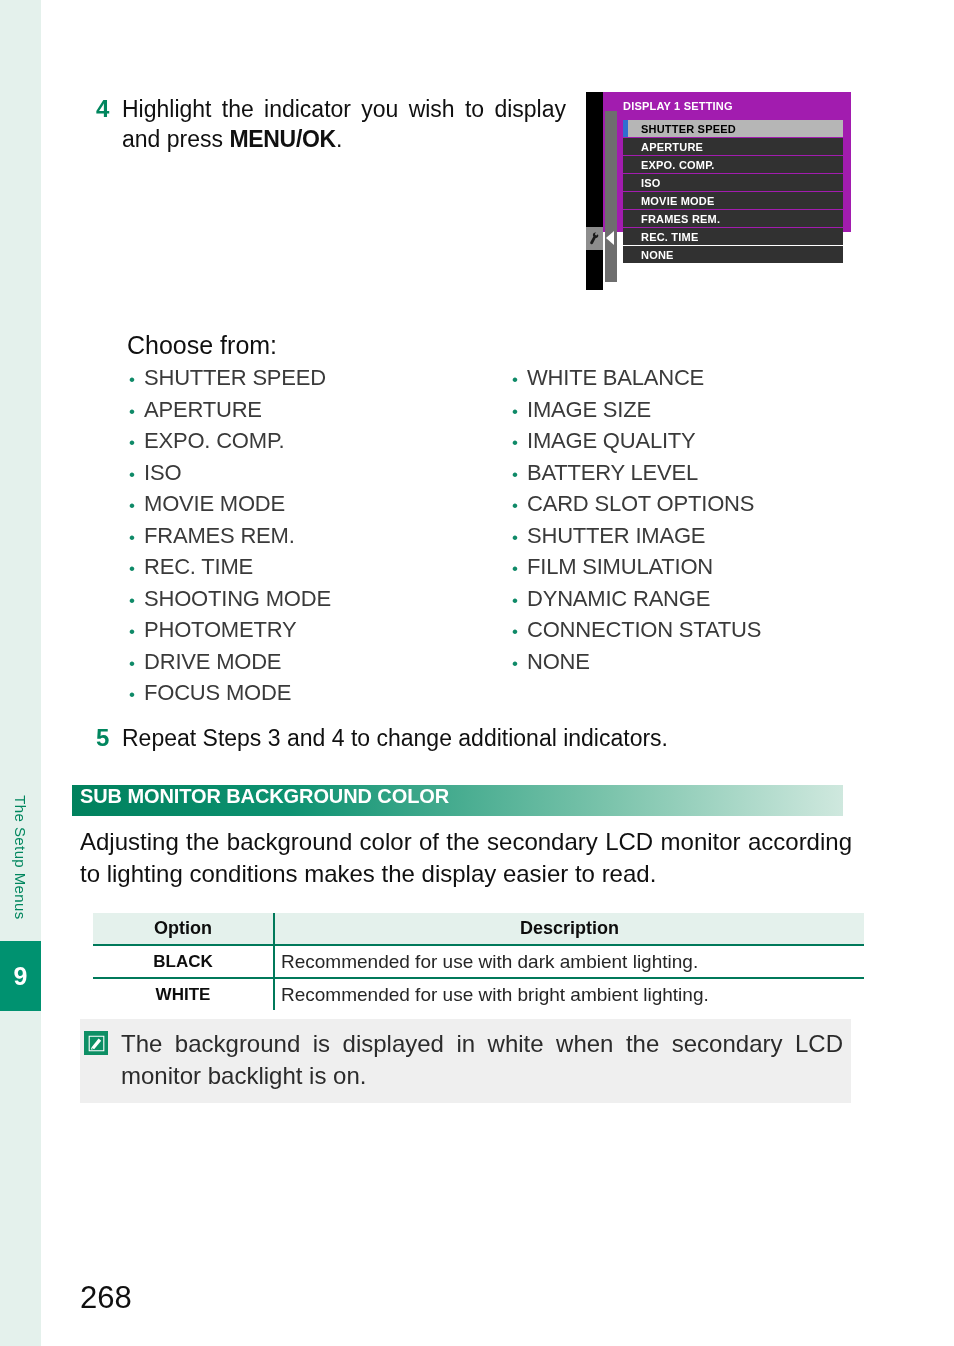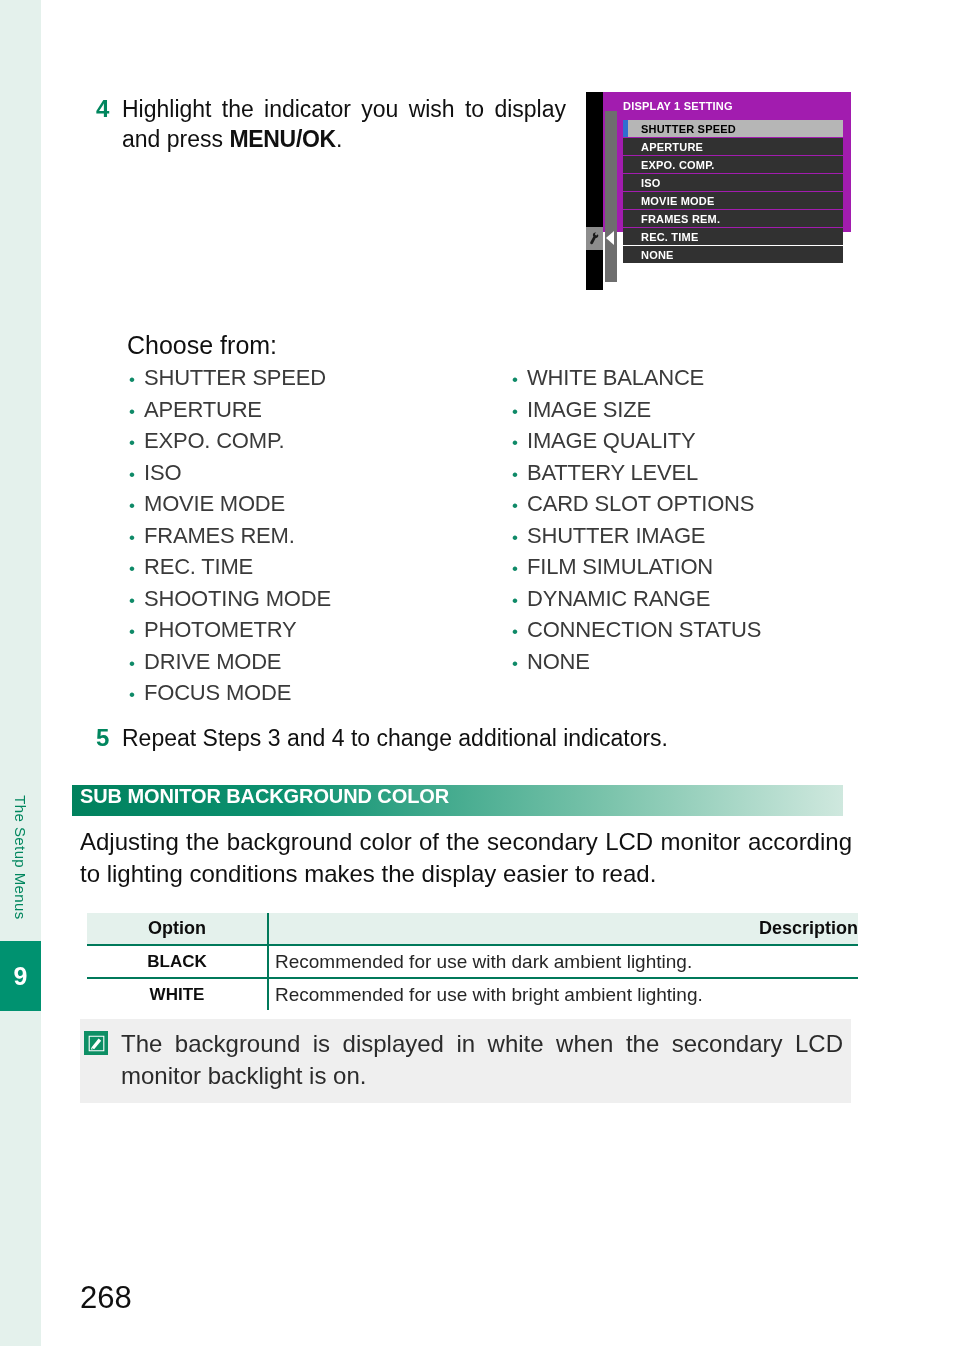--- a/index.html
+++ b/index.html
@@ -243,42 +243,42 @@
     line-height: 1.33;
     color: #101010;
     text-align: justify;
     text-align-last: left;
     font-family: "Liberation Sans", sans-serif;
   }
 
   
   #option-table {
     position: absolute;
-    left: 87px;
+    left: 93px;
     top: 913px;
     width: 771px;
     border-collapse: collapse;
     font-family: "Liberation Sans", sans-serif;
   }
   #option-table th, #option-table td {
     padding: 0;
     height: 31px;
     vertical-align: middle;
   }
   #option-table thead tr {
     background: #e4f1ec;
   }
   #option-table thead th {
     font-size: 18px;
     font-weight: bold;
     color: #0d0d0d;
     border-bottom: 2px solid #00795a;
   }
   #option-table thead th.col-option { width: 180px; text-align: center; }
-  #option-table thead th.col-desc { text-align: right; border-left: 2px solid #00795a; }
+  #option-table thead th.col-desc { text-align: center; border-left: 2px solid #00795a; }
   #option-table tbody td {
     font-size: 19px;
     color: #262626;
     border-bottom: 2px solid #00795a;
   }
   #option-table tbody td.cell-option {
     text-align: center;
     font-weight: bold;
     color: #0d0d0d;
     font-size: 17px;

